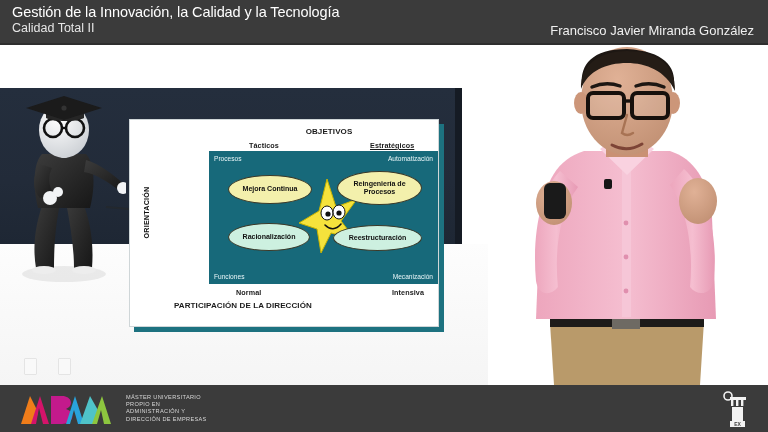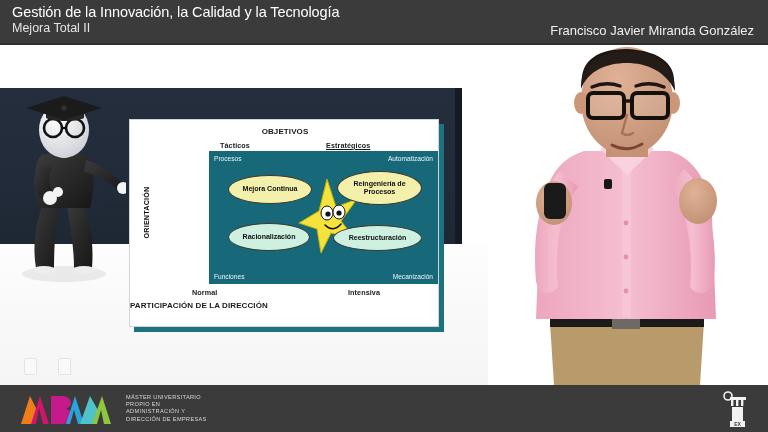--- a/index.html
+++ b/index.html
@@ -84,23 +84,24 @@
   }
 
   
   .dg-label {
     position: absolute;
     font-size: 7.2px;
     font-weight: bold;
     color: #1a1a1a;
     white-space: nowrap;
     letter-spacing: 0.1px;
+    margin-left: 44px;
   }
   #lbl-objetivos { left: 0; top: 7px; width: 310px; text-align: center; font-size: 8px; }
-  #lbl-tacticos  { left: 90px; top: 21px; }
+  #lbl-tacticos  { left: 75px; top: 21px; }
   #lbl-estrategicos { left: 196px; top: 21px; text-decoration: underline; }
   #lbl-normal    { left: 62px; top: 168px; }
   #lbl-intensiva { left: 218px; top: 168px; }
   #lbl-participacion { left: 0; top: 181px; width: 310px; text-align: left; font-size: 8px; }
 
   
   #lbl-orientacion {
     position: absolute; left: -20px; top: 88px;
     width: 72px; text-align: center;
     font-size: 7.2px; font-weight: bold; color: #111;
@@ -215,21 +216,21 @@
   #logo-uex { position: absolute; right: 14px; top: 389px; width: 32px; height: 40px; }
 </style>
 </head>
 <body>
 
 <div id="stage">
 
   <div id="header">
     <div id="header-inner">
       <div id="course-title">Gestión de la Innovación, la Calidad y la Tecnología</div>
-      <div id="course-subtitle">Mejora Total II</div>
+      <div id="course-subtitle">Calidad Total II</div>
     </div>
     <div id="presenter-name">Francisco Javier Miranda González</div>
     <div id="header-rule"></div>
   </div>
 
   <div id="backdrop"></div>
   <div id="backdrop-edge"></div>
   <div id="floor"></div>
 
   <svg id="avatar" viewBox="0 0 120 200">

